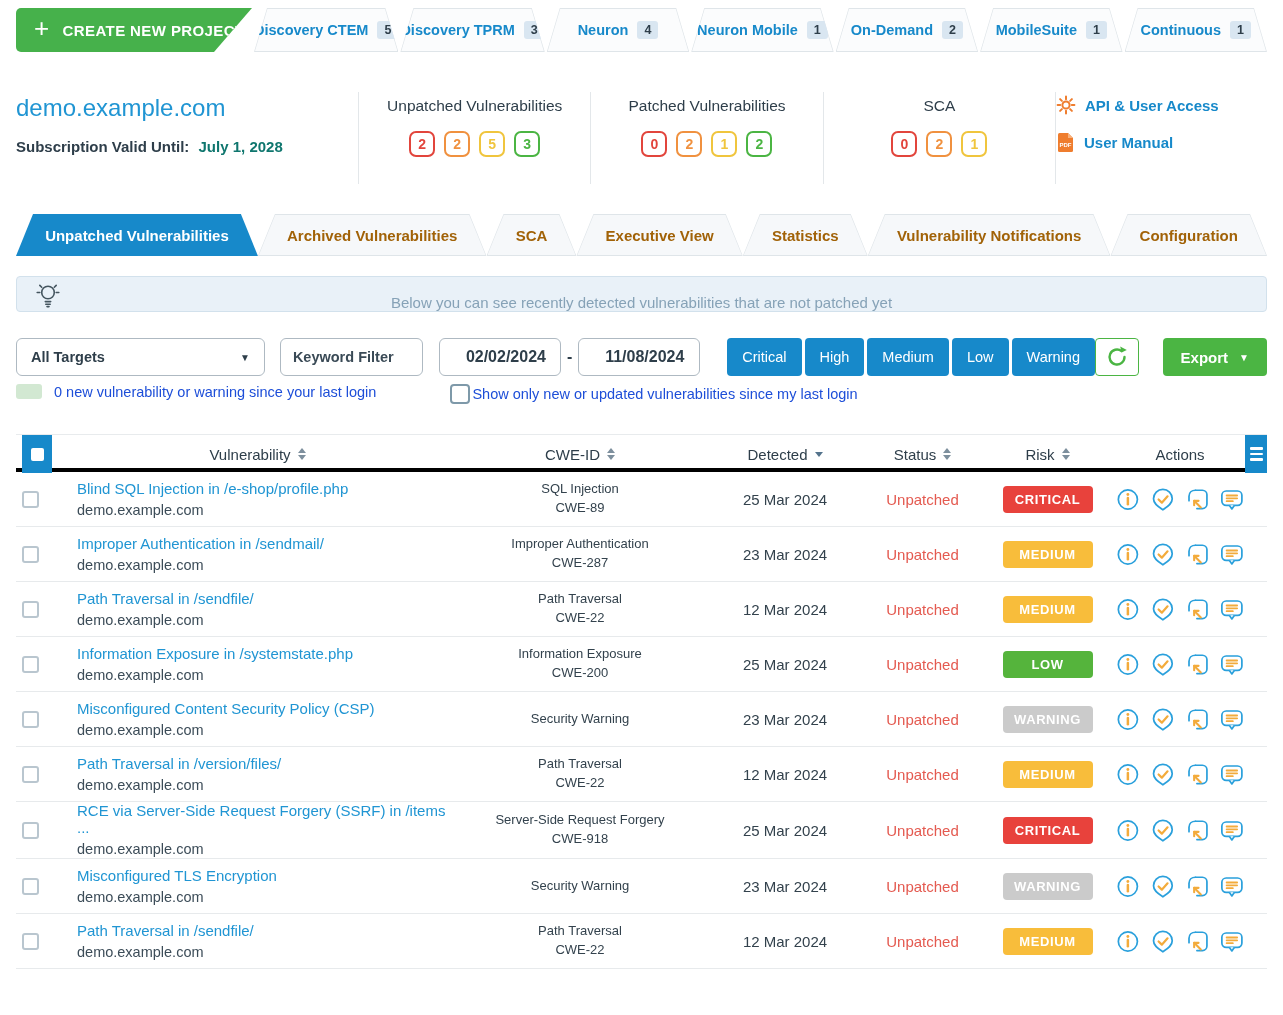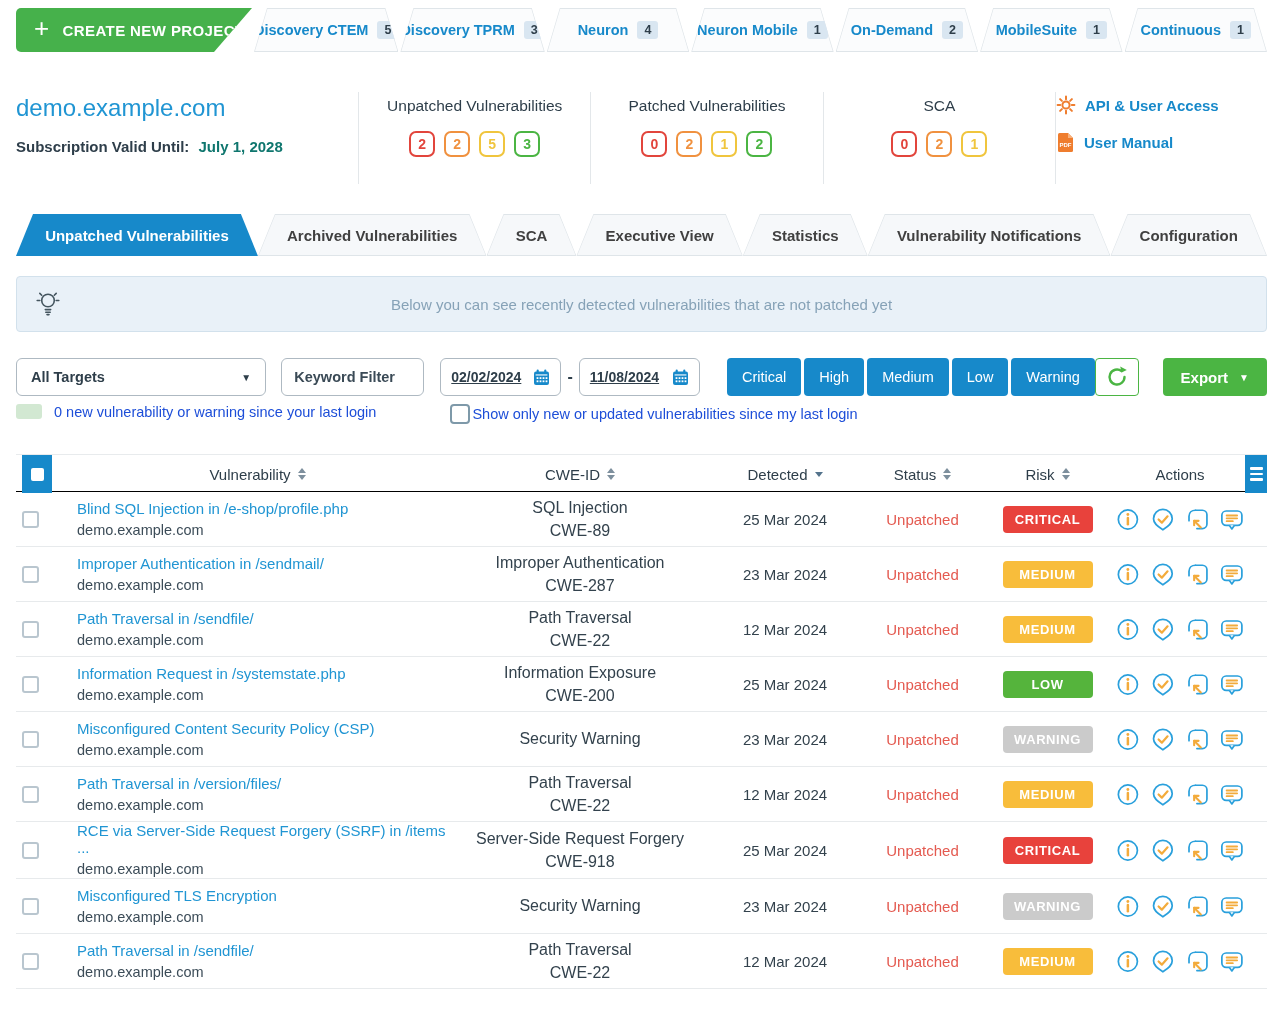--- a/index.html
+++ b/index.html
@@ -54,48 +54,48 @@
   .main-tabs { display: flex; margin: 30px 16px 0; height: 42px; }
   .mtab {
     flex: 1 1 auto; position: relative; cursor: pointer; white-space: nowrap;
     clip-path: polygon(17px 0, calc(100% - 17px) 0, 100% 100%, 0 100%);
     background: #dfe5e9; display: flex; align-items: center; justify-content: center; padding: 0 26px;
   }
   .mtab::before {
     content: ""; position: absolute; inset: 1px; background: #f6f8fa;
     clip-path: polygon(16.3px 0, calc(100% - 16.3px) 0, 100% 100%, 0 100%);
   }
-  .mtab-label { position: relative; color: #404040; font-size: 15px; font-weight: bold; }
+  .mtab-label { position: relative; color: #a16207; font-size: 15px; font-weight: bold; }
   .mtab.active { background: #1789ca; }
   .mtab.active::before { display: none; }
   .mtab.active .mtab-label { color: #fff; }
   
   .banner {
     margin: 20px 16px; background: #e9f1f8; border: 1px solid #d2e1ec; border-radius: 4px;
-    height: 56px; display: flex; align-items: center; padding: 0 16px;
+    height: 36px; display: flex; align-items: flex-end; padding: 0 16px;
   }
   .banner-text { flex: 1; text-align: center; color: #86a2b7; font-size: 15px; }
   .banner-spacer { width: 30px; }
   
   .filters { margin: 26px 16px 0; display: flex; align-items: center; }
   .select {
     width: 252px; height: 38px; border: 1px solid #aeb9c2; border-radius: 6px; background: #fff;
     display: flex; align-items: center; justify-content: space-between; padding: 0 14px;
     font-size: 14.5px; font-weight: bold; color: #2e3e4a; cursor: pointer;
   }
   .caret { font-size: 10px; color: #2e3e4a; }
   .keyword {
     width: 143px; height: 38px; border: 1px solid #aeb9c2; border-radius: 6px; padding: 0 12px;
     font-family: "Liberation Sans", sans-serif; font-size: 14.5px; font-weight: bold; color: #2e3e4a; margin-left: 15px;
   }
   .keyword::placeholder { color: #3a4a56; opacity: 1; }
   .datebox {
     width: 122px; height: 38px; border: 1px solid #aeb9c2; border-radius: 6px; background: #fff;
-    display: flex; align-items: center; justify-content: space-between; padding: 0 10px;
-    font-size: 14px; font-weight: bold; color: #2e3e4a; cursor: pointer; margin-left: 16px; text-decoration: underline;
+    display: flex; align-items: center; justify-content: space-between; padding: 0 26px;
+    font-size: 16px; font-weight: bold; color: #2e3e4a; cursor: pointer; margin-left: 16px;
   }
   .date-sep { margin-left: 6px; margin-right: -10px; font-weight: bold; color: #2e3e4a; }
   .sev-group { display: flex; gap: 3px; margin-left: 27px; }
   .sev-btn {
     height: 38px; background: #1789ca; color: #fff; border: none; border-radius: 4px;
     font-family: "Liberation Sans", sans-serif; font-size: 14.5px; padding: 0 15px; cursor: pointer;
   }
   .refresh-btn {
     width: 44px; height: 38px; background: #fff; border: 1px solid #4bb543; border-radius: 4px;
     display: flex; align-items: center; justify-content: center; margin-left: auto; cursor: pointer;
@@ -107,37 +107,37 @@
   }
   .export-btn .caret { color: #fff; }
   
   .legend-row { margin: 8px 16px 0; display: flex; font-size: 14.5px; color: #1d4ed8; }
   .swatch { width: 26px; height: 15px; background: #d2e8d2; border-radius: 3px; margin-right: 12px; }
   .legend-check { display: flex; align-items: center; gap: 2px; margin-left: 74px; }
   .cbox { width: 20px; height: 20px; border: 2px solid #7e99a9; border-radius: 4px; background: #fff; cursor: pointer; flex: 0 0 auto; }
   
   .vuln-table { margin: 30px 16px 0; }
   .t-head, .t-row { display: grid; grid-template-columns: 44px 395px 250px 160px 115px 135px 130px 22px; align-items: center; }
-  .t-head { height: 38px; border-top: 1px solid #e8ebed; border-bottom: 1px solid #000000; }
+  .t-head { height: 38px; border-top: 1px solid #e8ebed; border-bottom: 4px solid #000000; }
   .th { display: flex; align-items: center; justify-content: center; gap: 7px; font-size: 15px; color: #2e3e4a; cursor: pointer; }
   .select-all { width: 30px; height: 38px; background: #1789ca; display: flex; align-items: center; justify-content: center; cursor: pointer; }
   .select-all .inner { width: 13px; height: 13px; background: #fff; border-radius: 2px; }
   .menu-box { width: 22px; height: 38px; background: #1789ca; display: flex; flex-direction: column; align-items: center; justify-content: center; gap: 3px; cursor: pointer; }
   .menu-box i { width: 13px; height: 2.5px; background: #fff; border-radius: 1px; }
   .sort { display: inline-flex; flex-direction: column; align-items: center; gap: 2px; }
   .tri-up   { width: 0; height: 0; border-left: 4px solid transparent; border-right: 4px solid transparent; border-bottom: 5px solid #7d8f9d; }
   .tri-down { width: 0; height: 0; border-left: 4px solid transparent; border-right: 4px solid transparent; border-top: 5px solid #7d8f9d; }
   .tri-down.active { border-top-color: #54738c; }
   .t-row { min-height: 55px; border-bottom: 1px solid #e7eaec; }
   .cell-check { padding-left: 6px; }
   .row-cbox { width: 17px; height: 17px; border: 2px solid #b9c6cf; border-radius: 3px; background: #fff; cursor: pointer; display: block; }
   .cell-vuln { padding-left: 17px; }
   .vuln-link { color: #2095d3; font-size: 15px; cursor: pointer; display: block; margin-bottom: 4px; }
   .vuln-target { color: #3c4c58; font-size: 14.5px; }
-  .cell-cwe { text-align: center; font-size: 16px; color: #33424d; line-height: 1.45; }
+  .cell-cwe { text-align: center; font-size: 13px; color: #33424d; line-height: 1.45; }
   .cell-date { text-align: center; font-size: 15px; color: #33424d; }
   .cell-status { text-align: center; font-size: 15px; color: #e45a50; }
   .risk-badge {
     width: 90px; height: 27px; margin: 0 auto; border-radius: 4px; color: #fff;
     font-size: 13px; font-weight: bold; letter-spacing: .6px;
     display: flex; align-items: center; justify-content: center;
   }
   .risk-badge.critical { background: #e8423c; }
   .risk-badge.medium   { background: #f8bd3b; }
   .risk-badge.low      { background: #55b43c; }
@@ -537,21 +537,21 @@
             <path d="M8 9.3h11M8 12.3h11M8 15.3h6.5" stroke="#f3ab3b" stroke-width="1.9" stroke-linecap="round"></path>
           </svg>
         </div>
       </div>
 
       <div class="t-row">
         <div class="cell-check">
           <span class="row-cbox" role="checkbox" aria-checked="false"></span>
         </div>
         <div class="cell-vuln">
-          <a class="vuln-link">Information Request in /systemstate.php</a>
+          <a class="vuln-link">Information Exposure in /systemstate.php</a>
           <span class="vuln-target">demo.example.com</span>
         </div>
         <div class="cell-cwe">
           <div>Information Exposure</div>
           <div>CWE-200</div>
         </div>
         <div class="cell-date">25 Mar 2024</div>
         <div class="cell-status">Unpatched</div>
         <div>
           <span class="risk-badge low">LOW</span>

